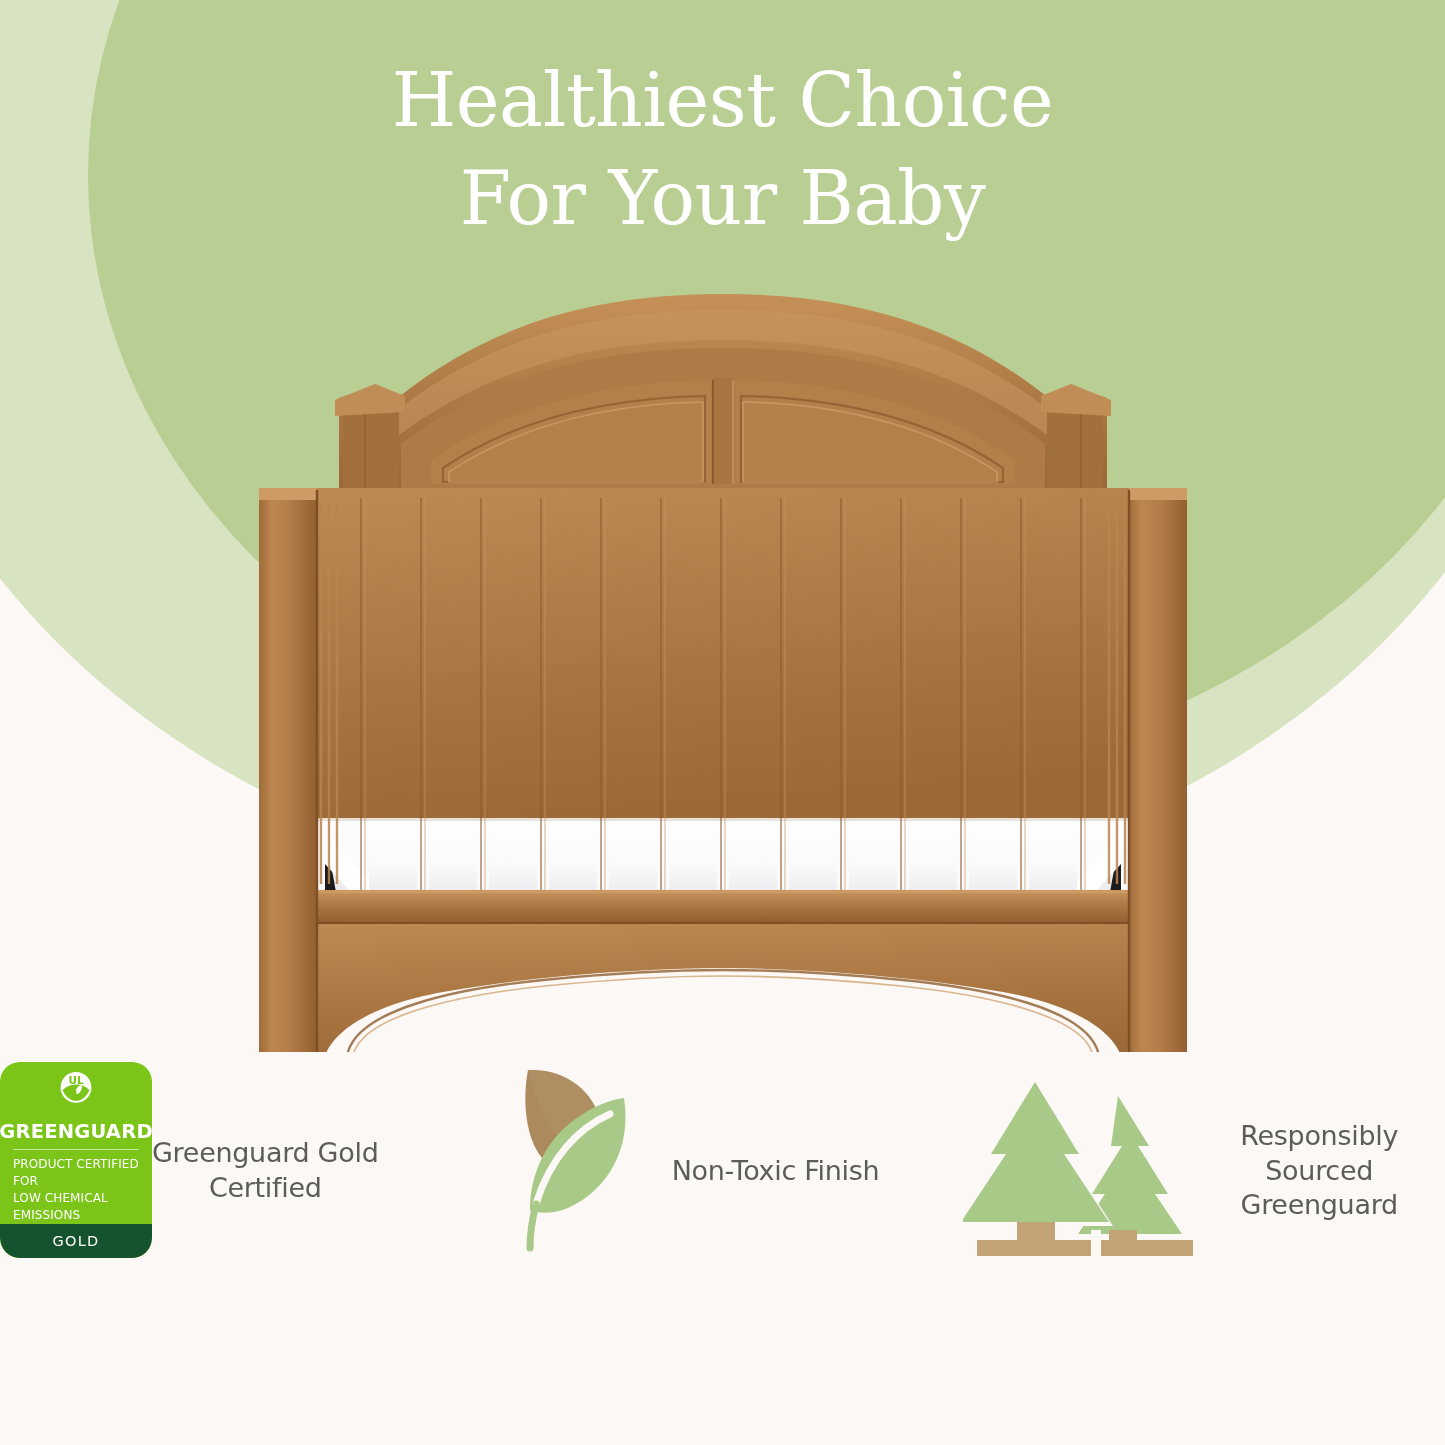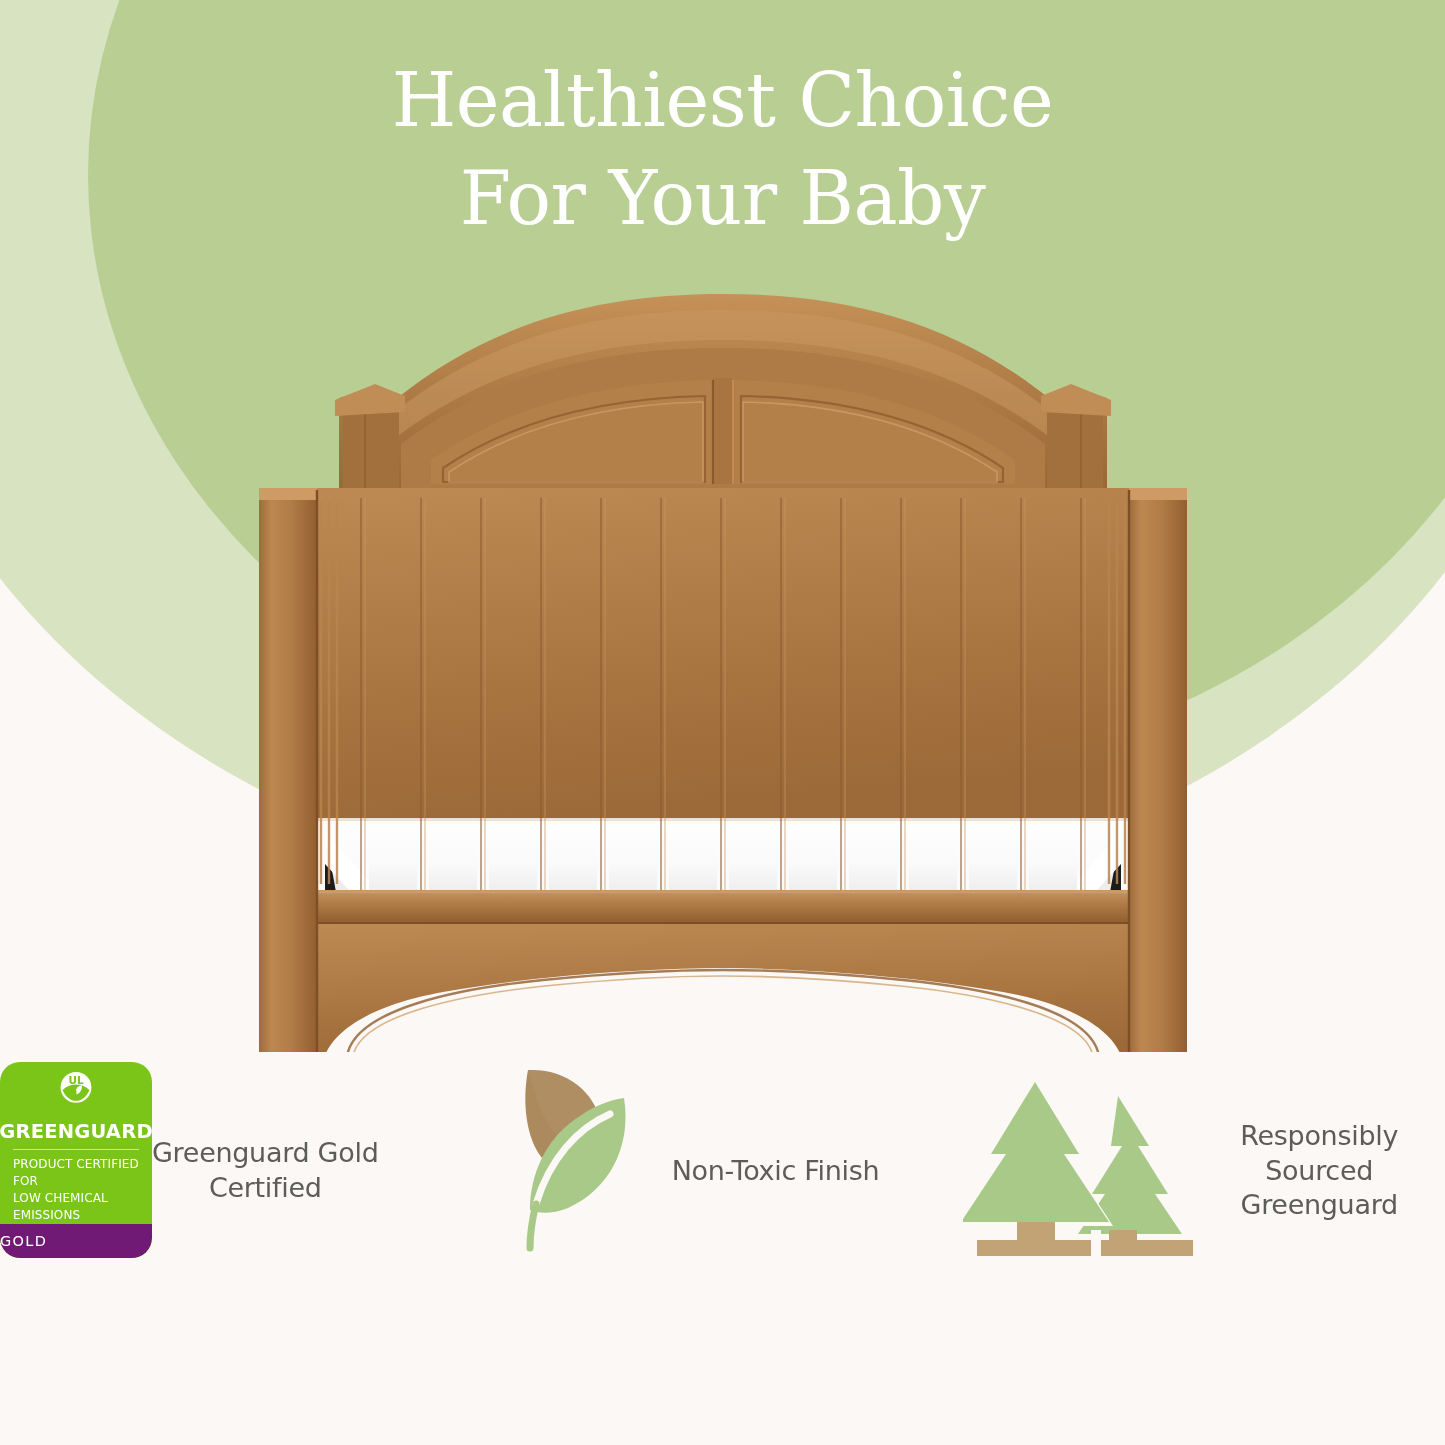--- a/index.html
+++ b/index.html
@@ -143,24 +143,24 @@
     font-family: "DejaVu Sans", "Liberation Sans", sans-serif;
     white-space: pre-line;
     text-align: left;
   }
   .gg-gold-band {
     position: absolute;
     left: 0;
     bottom: 0;
     width: 152px;
     height: 34px;
-    background: #701a75;
+    background: #14532d;
     display: flex;
     align-items: center;
-    justify-content: flex-start;
+    justify-content: center;
     border-bottom-left-radius: 20px;
     border-bottom-right-radius: 20px;
   }
   .gg-gold-text {
     color: #FFFFFF;
     font-size: 14.5px;
     letter-spacing: 1.3px;
     font-family: "DejaVu Sans", "Liberation Sans", sans-serif;
   }
 </style>

